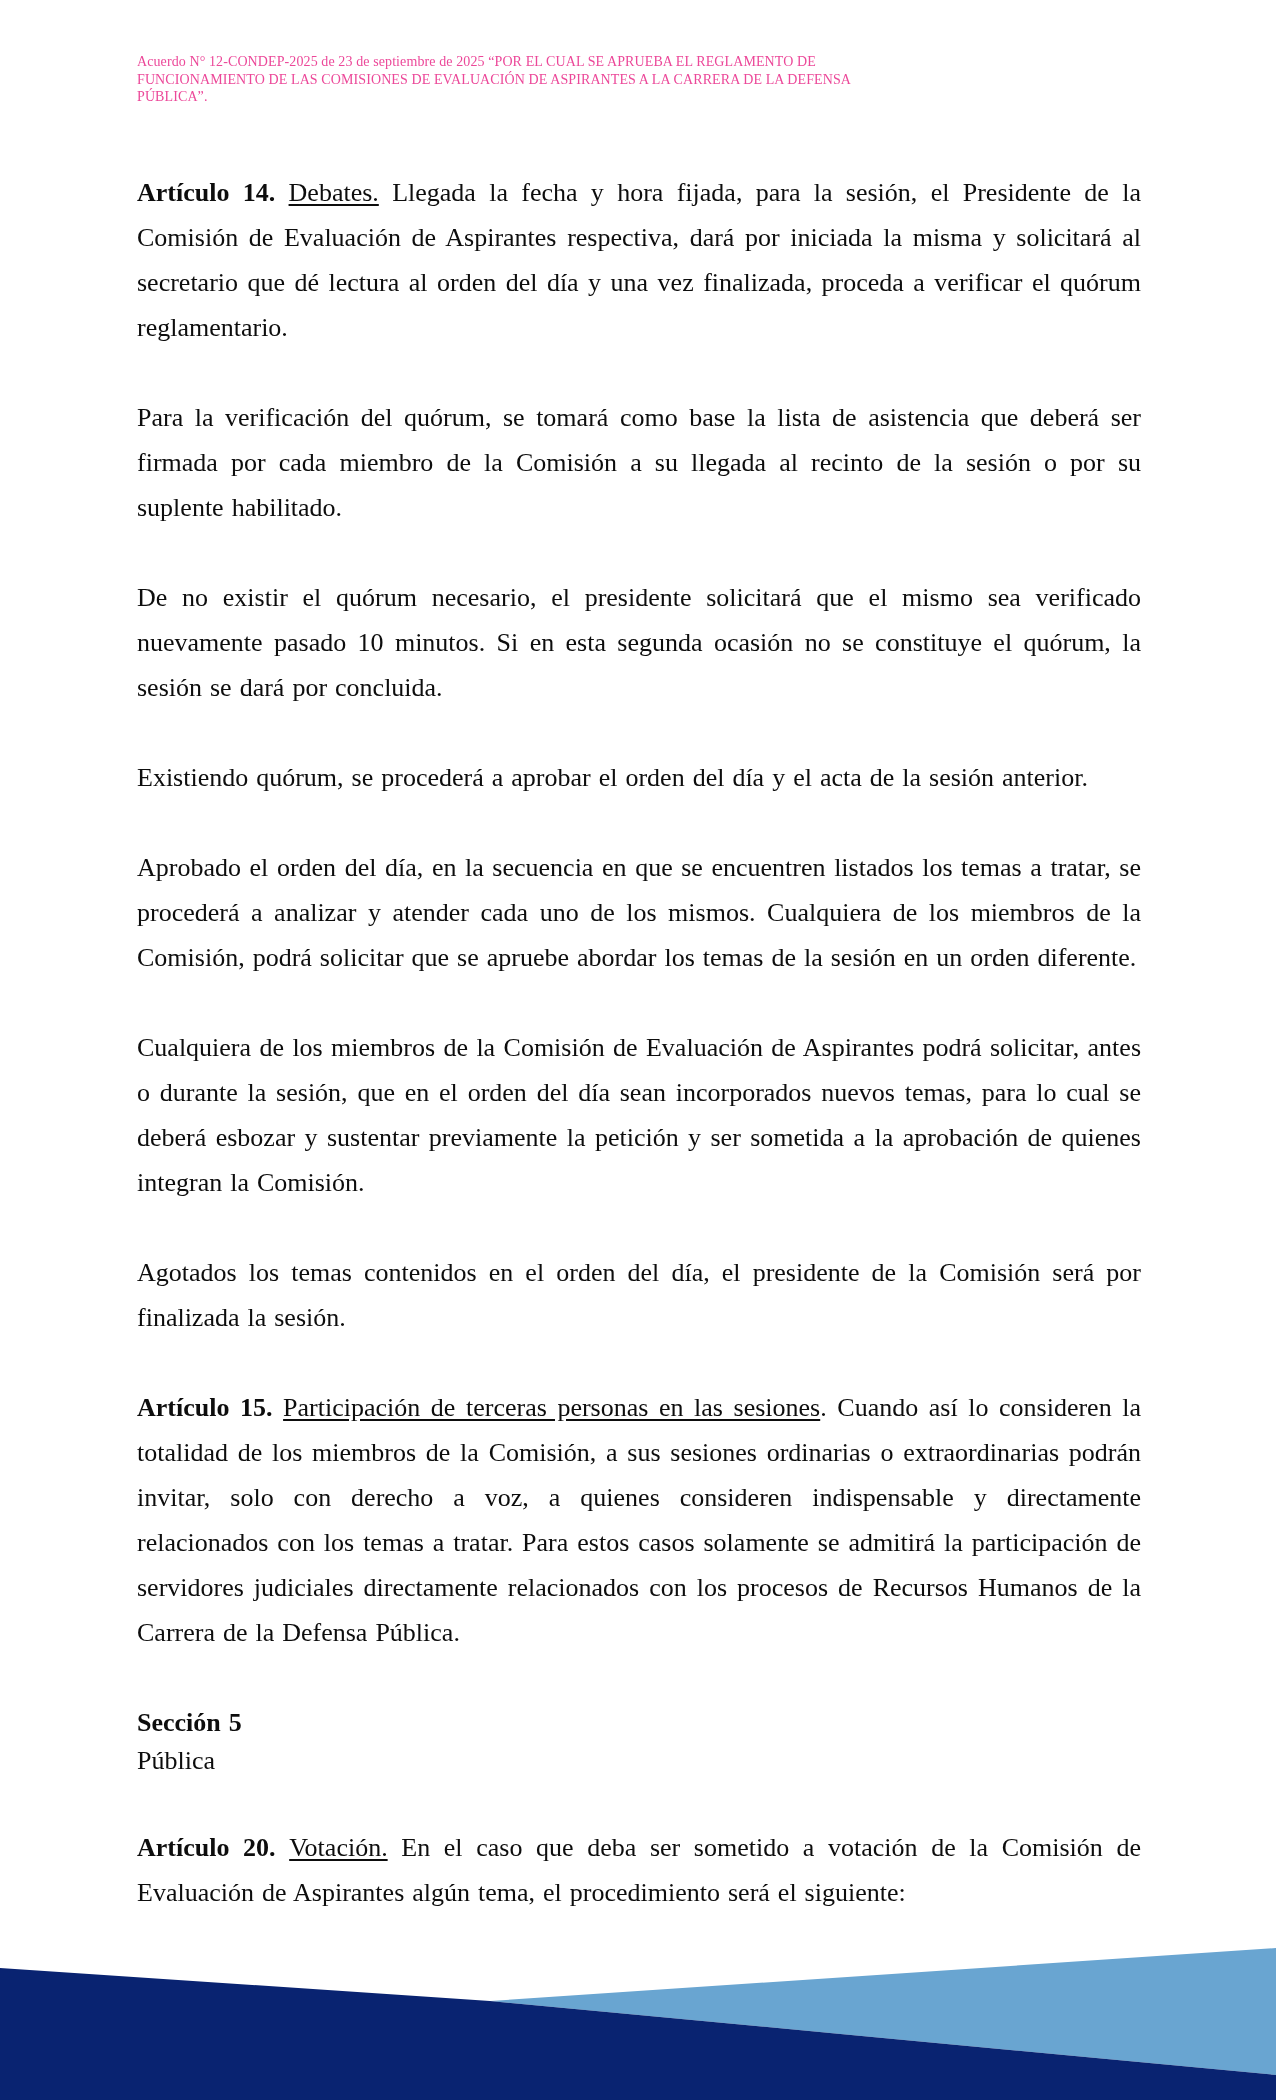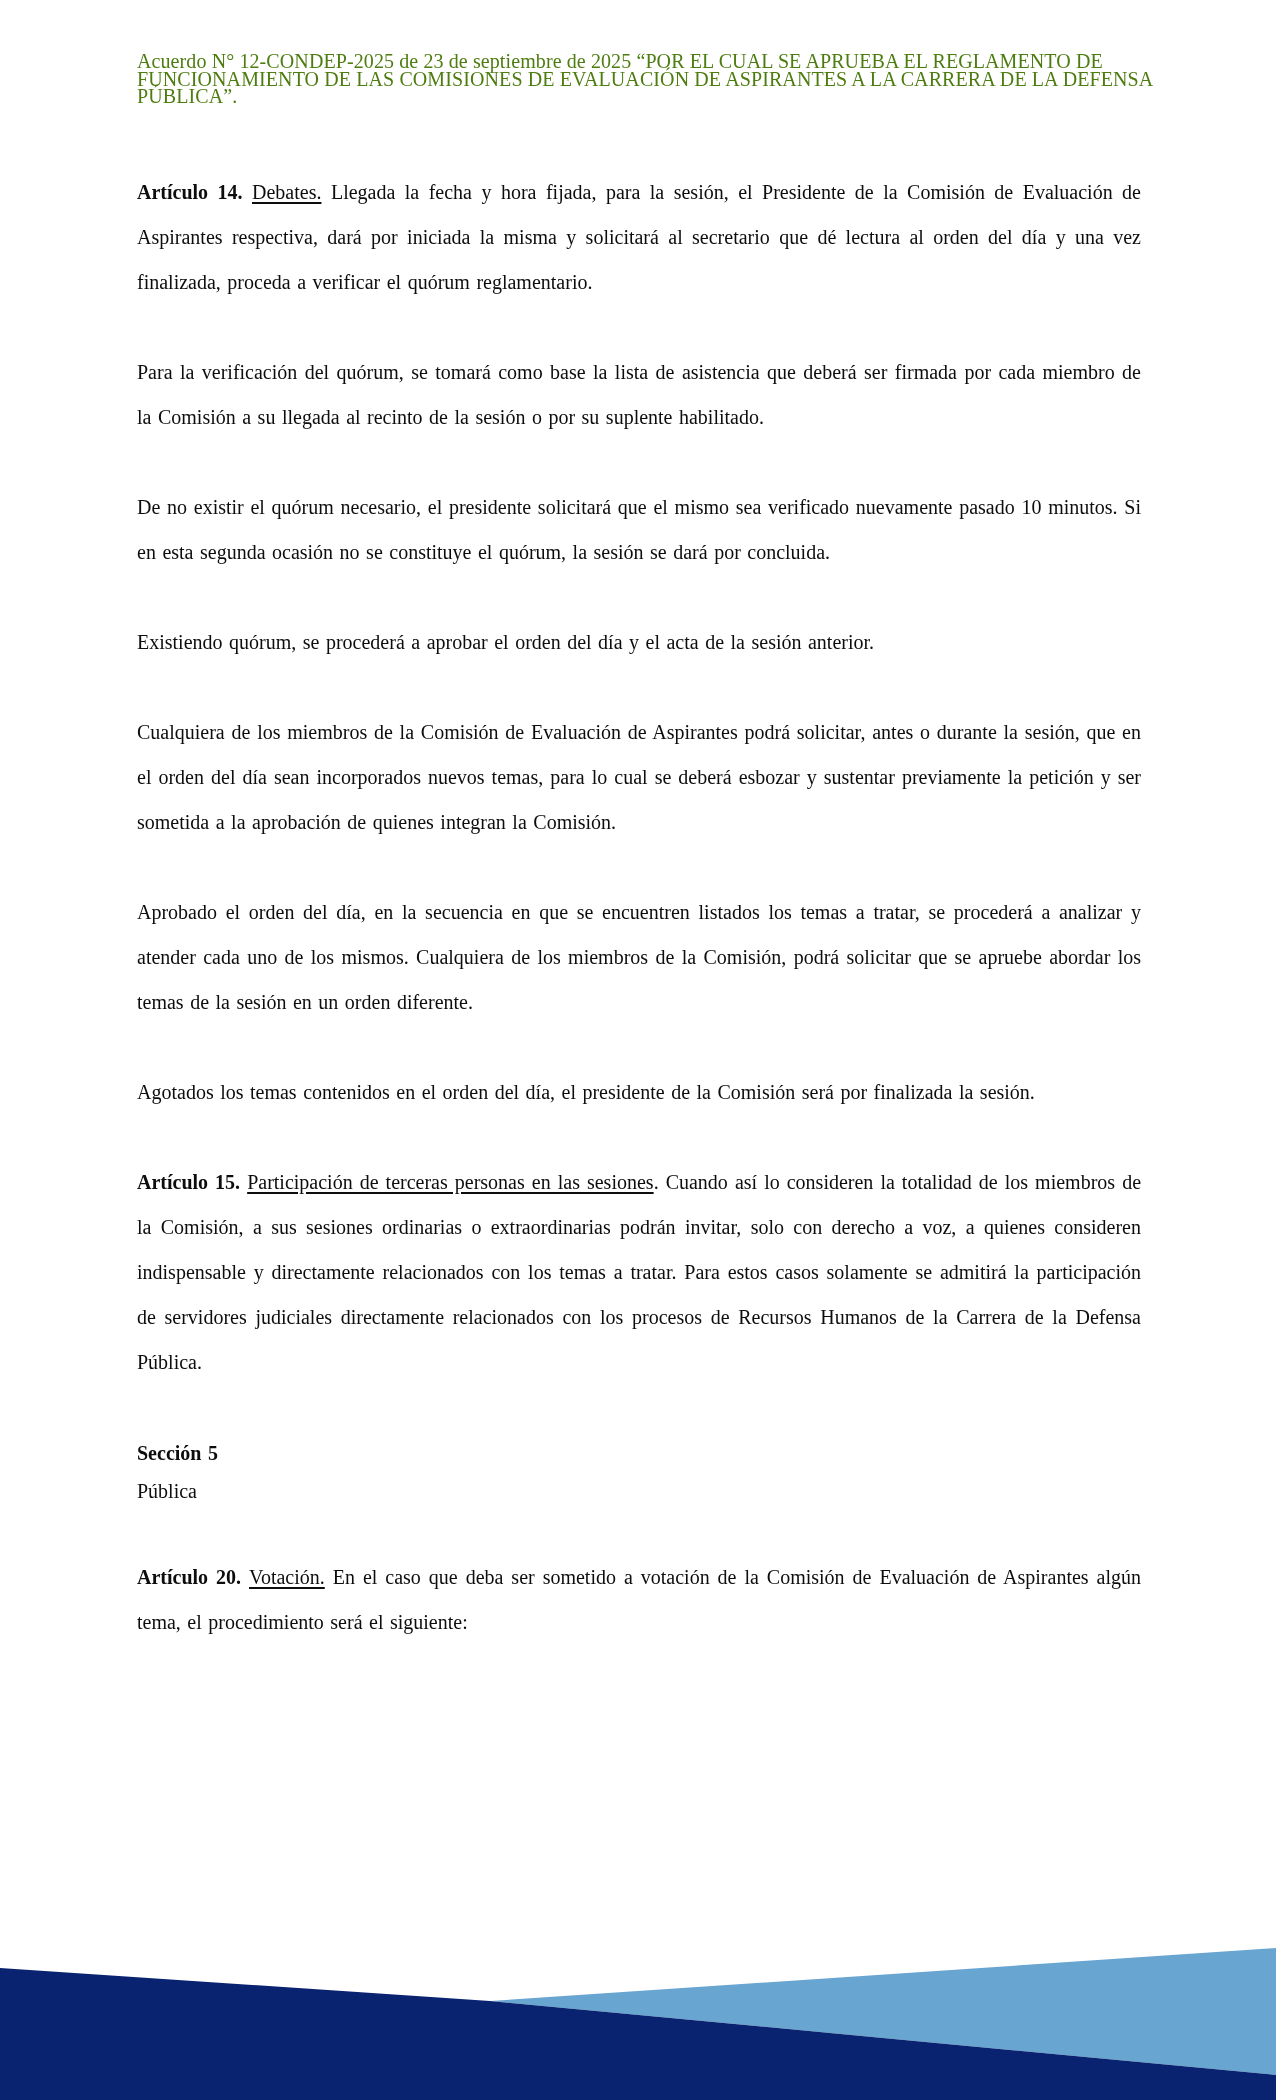--- a/index.html
+++ b/index.html
@@ -14,32 +14,32 @@
     background: #ffffff;
     overflow: hidden;
     font-family: "Liberation Serif", "DejaVu Serif", serif;
     color: #0d0d0d;
   }
   .doc-header {
     position: absolute;
     left: 137px;
     top: 53px;
     width: 1004px;
-    font-size: 20px;
+    font-size: 14px;
     line-height: 17.5px;
     letter-spacing: 0.1px;
-    color: #4d7c0f;
+    color: #ec4899;
   }
   .doc-header .hline { white-space: nowrap; }
   .doc-body {
     position: absolute;
     left: 137px;
     top: 170px;
     width: 1004px;
-    font-size: 20px;
+    font-size: 26px;
     line-height: 45px;
     word-spacing: 1.5px;
   }
   .doc-body p {
     margin: 0 0 45px 0;
     text-align: justify;
     text-justify: inter-word;
   }
   .section-heading {
     margin: 0 0 45px 0;
@@ -68,22 +68,22 @@
     <div class="hline">Acuerdo N° 12-CONDEP-2025 de 23 de septiembre de 2025 “POR EL CUAL SE APRUEBA EL REGLAMENTO DE</div>
     <div class="hline">FUNCIONAMIENTO DE LAS COMISIONES DE EVALUACIÓN DE ASPIRANTES A LA CARRERA DE LA DEFENSA</div>
     <div class="hline">PÚBLICA”.</div>
   </div>
 
   <div class="doc-body">
     <p><span class="seg-bold">Artículo 14. </span><span class="seg-underline">Debates.</span><span class="seg-normal"> Llegada la fecha y hora fijada, para la sesión, el Presidente de la Comisión de Evaluación de Aspirantes respectiva, dará por iniciada la misma y solicitará al secretario que dé lectura al orden del día y una vez finalizada, proceda a verificar el quórum reglamentario.</span></p>
     <p><span class="seg-normal">Para la verificación del quórum, se tomará como base la lista de asistencia que deberá ser firmada por cada miembro de la Comisión a su llegada al recinto de la sesión o por su suplente habilitado.</span></p>
     <p><span class="seg-normal">De no existir el quórum necesario, el presidente solicitará que el mismo sea verificado nuevamente pasado 10 minutos. Si en esta segunda ocasión no se constituye el quórum, la sesión se dará por concluida.</span></p>
     <p><span class="seg-normal">Existiendo quórum, se procederá a aprobar el orden del día y el acta de la sesión anterior.</span></p>
+    <p><span class="seg-normal">Aprobado el orden del día, en la secuencia en que se encuentren listados los temas a tratar, se procederá a analizar y atender cada uno de los mismos. Cualquiera de los miembros de la Comisión, podrá solicitar que se apruebe abordar los temas de la sesión en un orden diferente.</span></p>
     <p><span class="seg-normal">Cualquiera de los miembros de la Comisión de Evaluación de Aspirantes podrá solicitar, antes o durante la sesión, que en el orden del día sean incorporados nuevos temas, para lo cual se deberá esbozar y sustentar previamente la petición y ser sometida a la aprobación de quienes integran la Comisión.</span></p>
-    <p><span class="seg-normal">Aprobado el orden del día, en la secuencia en que se encuentren listados los temas a tratar, se procederá a analizar y atender cada uno de los mismos. Cualquiera de los miembros de la Comisión, podrá solicitar que se apruebe abordar los temas de la sesión en un orden diferente.</span></p>
     <p><span class="seg-normal">Agotados los temas contenidos en el orden del día, el presidente de la Comisión será por finalizada la sesión.</span></p>
     <p><span class="seg-bold">Artículo 15. </span><span class="seg-underline">Participación de terceras personas en las sesiones</span><span class="seg-normal">. Cuando así lo consideren la totalidad de los miembros de la Comisión, a sus sesiones ordinarias o extraordinarias podrán invitar, solo con derecho a voz, a quienes consideren indispensable y directamente relacionados con los temas a tratar. Para estos casos solamente se admitirá la participación de servidores judiciales directamente relacionados con los procesos de Recursos Humanos de la Carrera de la Defensa Pública.</span></p>
 
     <div class="section-heading">
       <div class="seg-bold">Sección 5</div>
       <div class="seg-normal">Pública</div>
     </div>
 
     <p><span class="seg-bold">Artículo 20. </span><span class="seg-underline">Votación.</span><span class="seg-normal"> En el caso que deba ser sometido a votación de la Comisión de Evaluación de Aspirantes algún tema, el procedimiento será el siguiente:</span></p>
   </div>

